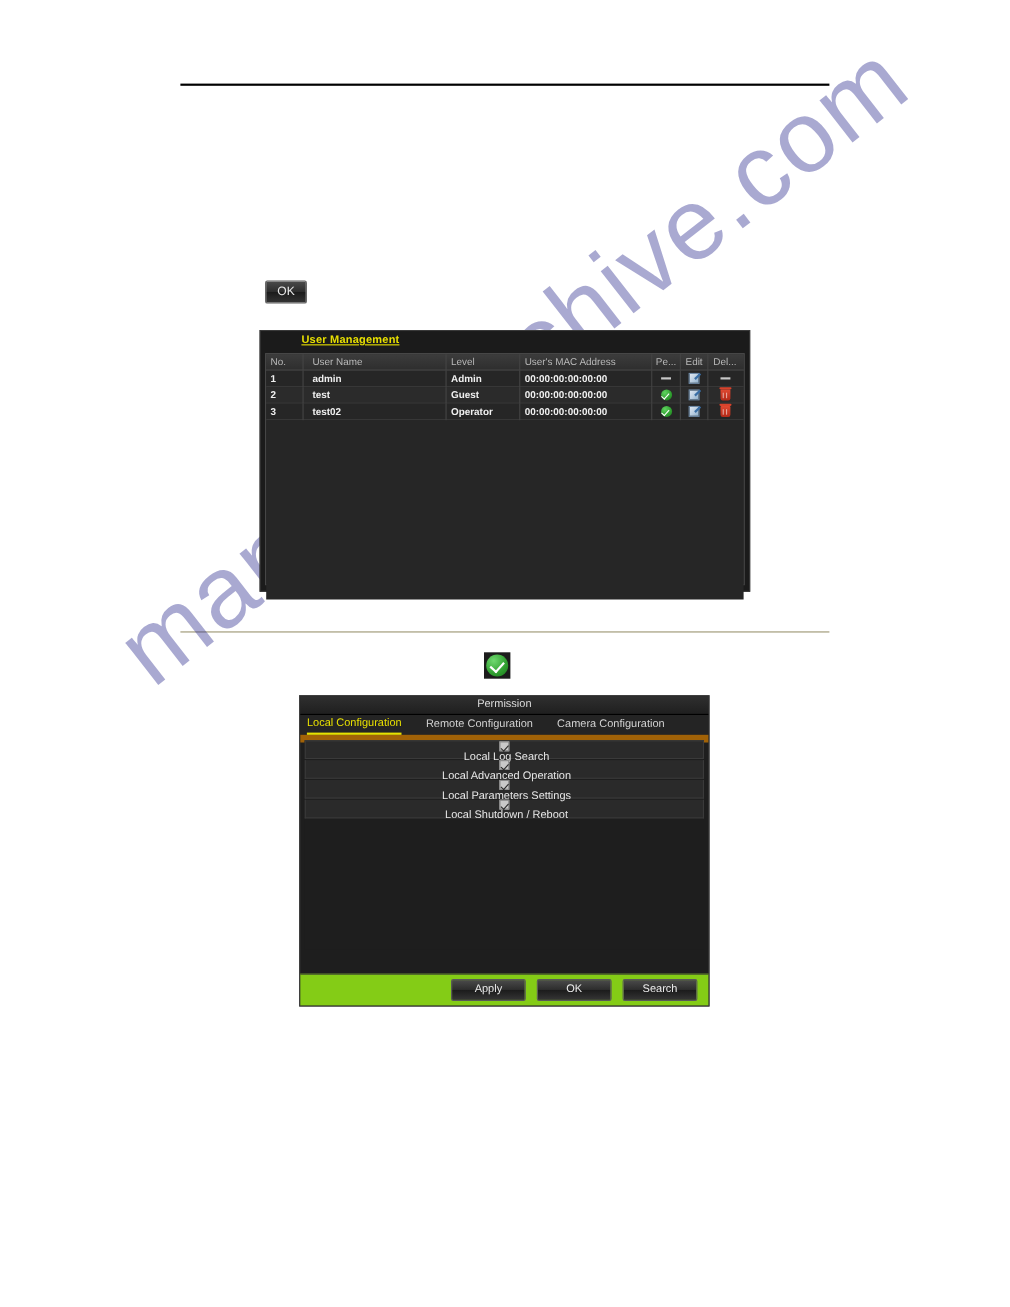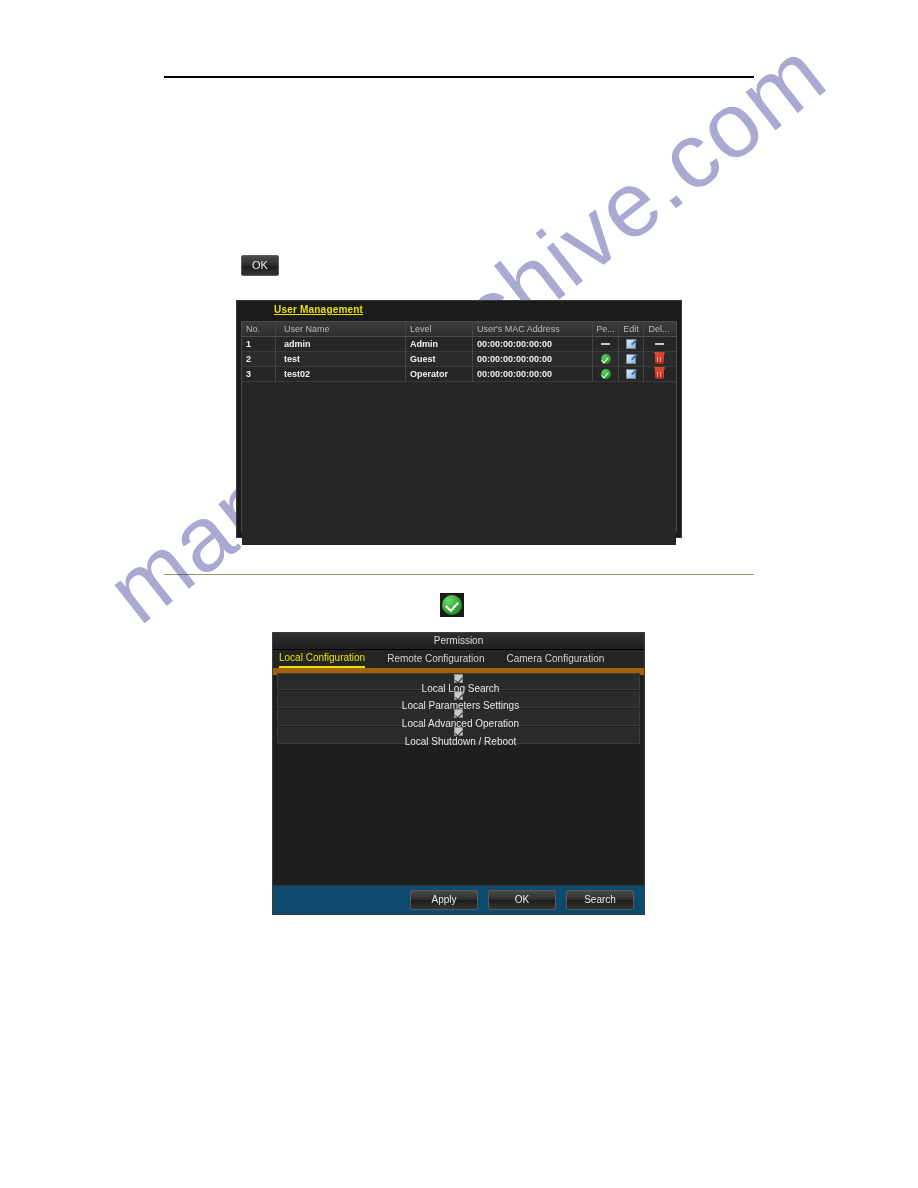--- a/index.html
+++ b/index.html
@@ -316,21 +316,21 @@
   .perm-label {
     font-size: 10px;
     color: #e6e6e6;
   }
   .perm-footer {
     position: absolute;
     left: 0;
     right: 0;
     bottom: 0;
     height: 28px;
-    background: #0c4a6e;
+    background: #84cc16;
     border-top: 1px solid #333333;
     display: flex;
     align-items: center;
     justify-content: flex-end;
     padding-right: 10px;
   }
   .perm-btn {
     width: 66px;
     height: 18px;
     margin-left: 10px;
@@ -414,25 +414,25 @@
     <div class="perm-tab">Camera Configuration</div>
   </div>
 
   <div class="perm-list">
     <div class="perm-item">
       <span class="perm-cb"></span>
       <span class="perm-label">Local Log Search</span>
     </div>
     <div class="perm-item">
       <span class="perm-cb"></span>
-      <span class="perm-label">Local Parameters Settings</span>
+      <span class="perm-label">Local Advanced Operation</span>
     </div>
     <div class="perm-item">
       <span class="perm-cb"></span>
-      <span class="perm-label">Local Advanced Operation</span>
+      <span class="perm-label">Local Parameters Settings</span>
     </div>
     <div class="perm-item">
       <span class="perm-cb"></span>
       <span class="perm-label">Local Shutdown / Reboot</span>
     </div>
   </div>
 
   <div class="perm-footer">
     <div class="perm-btn">Apply</div>
     <div class="perm-btn">OK</div>

